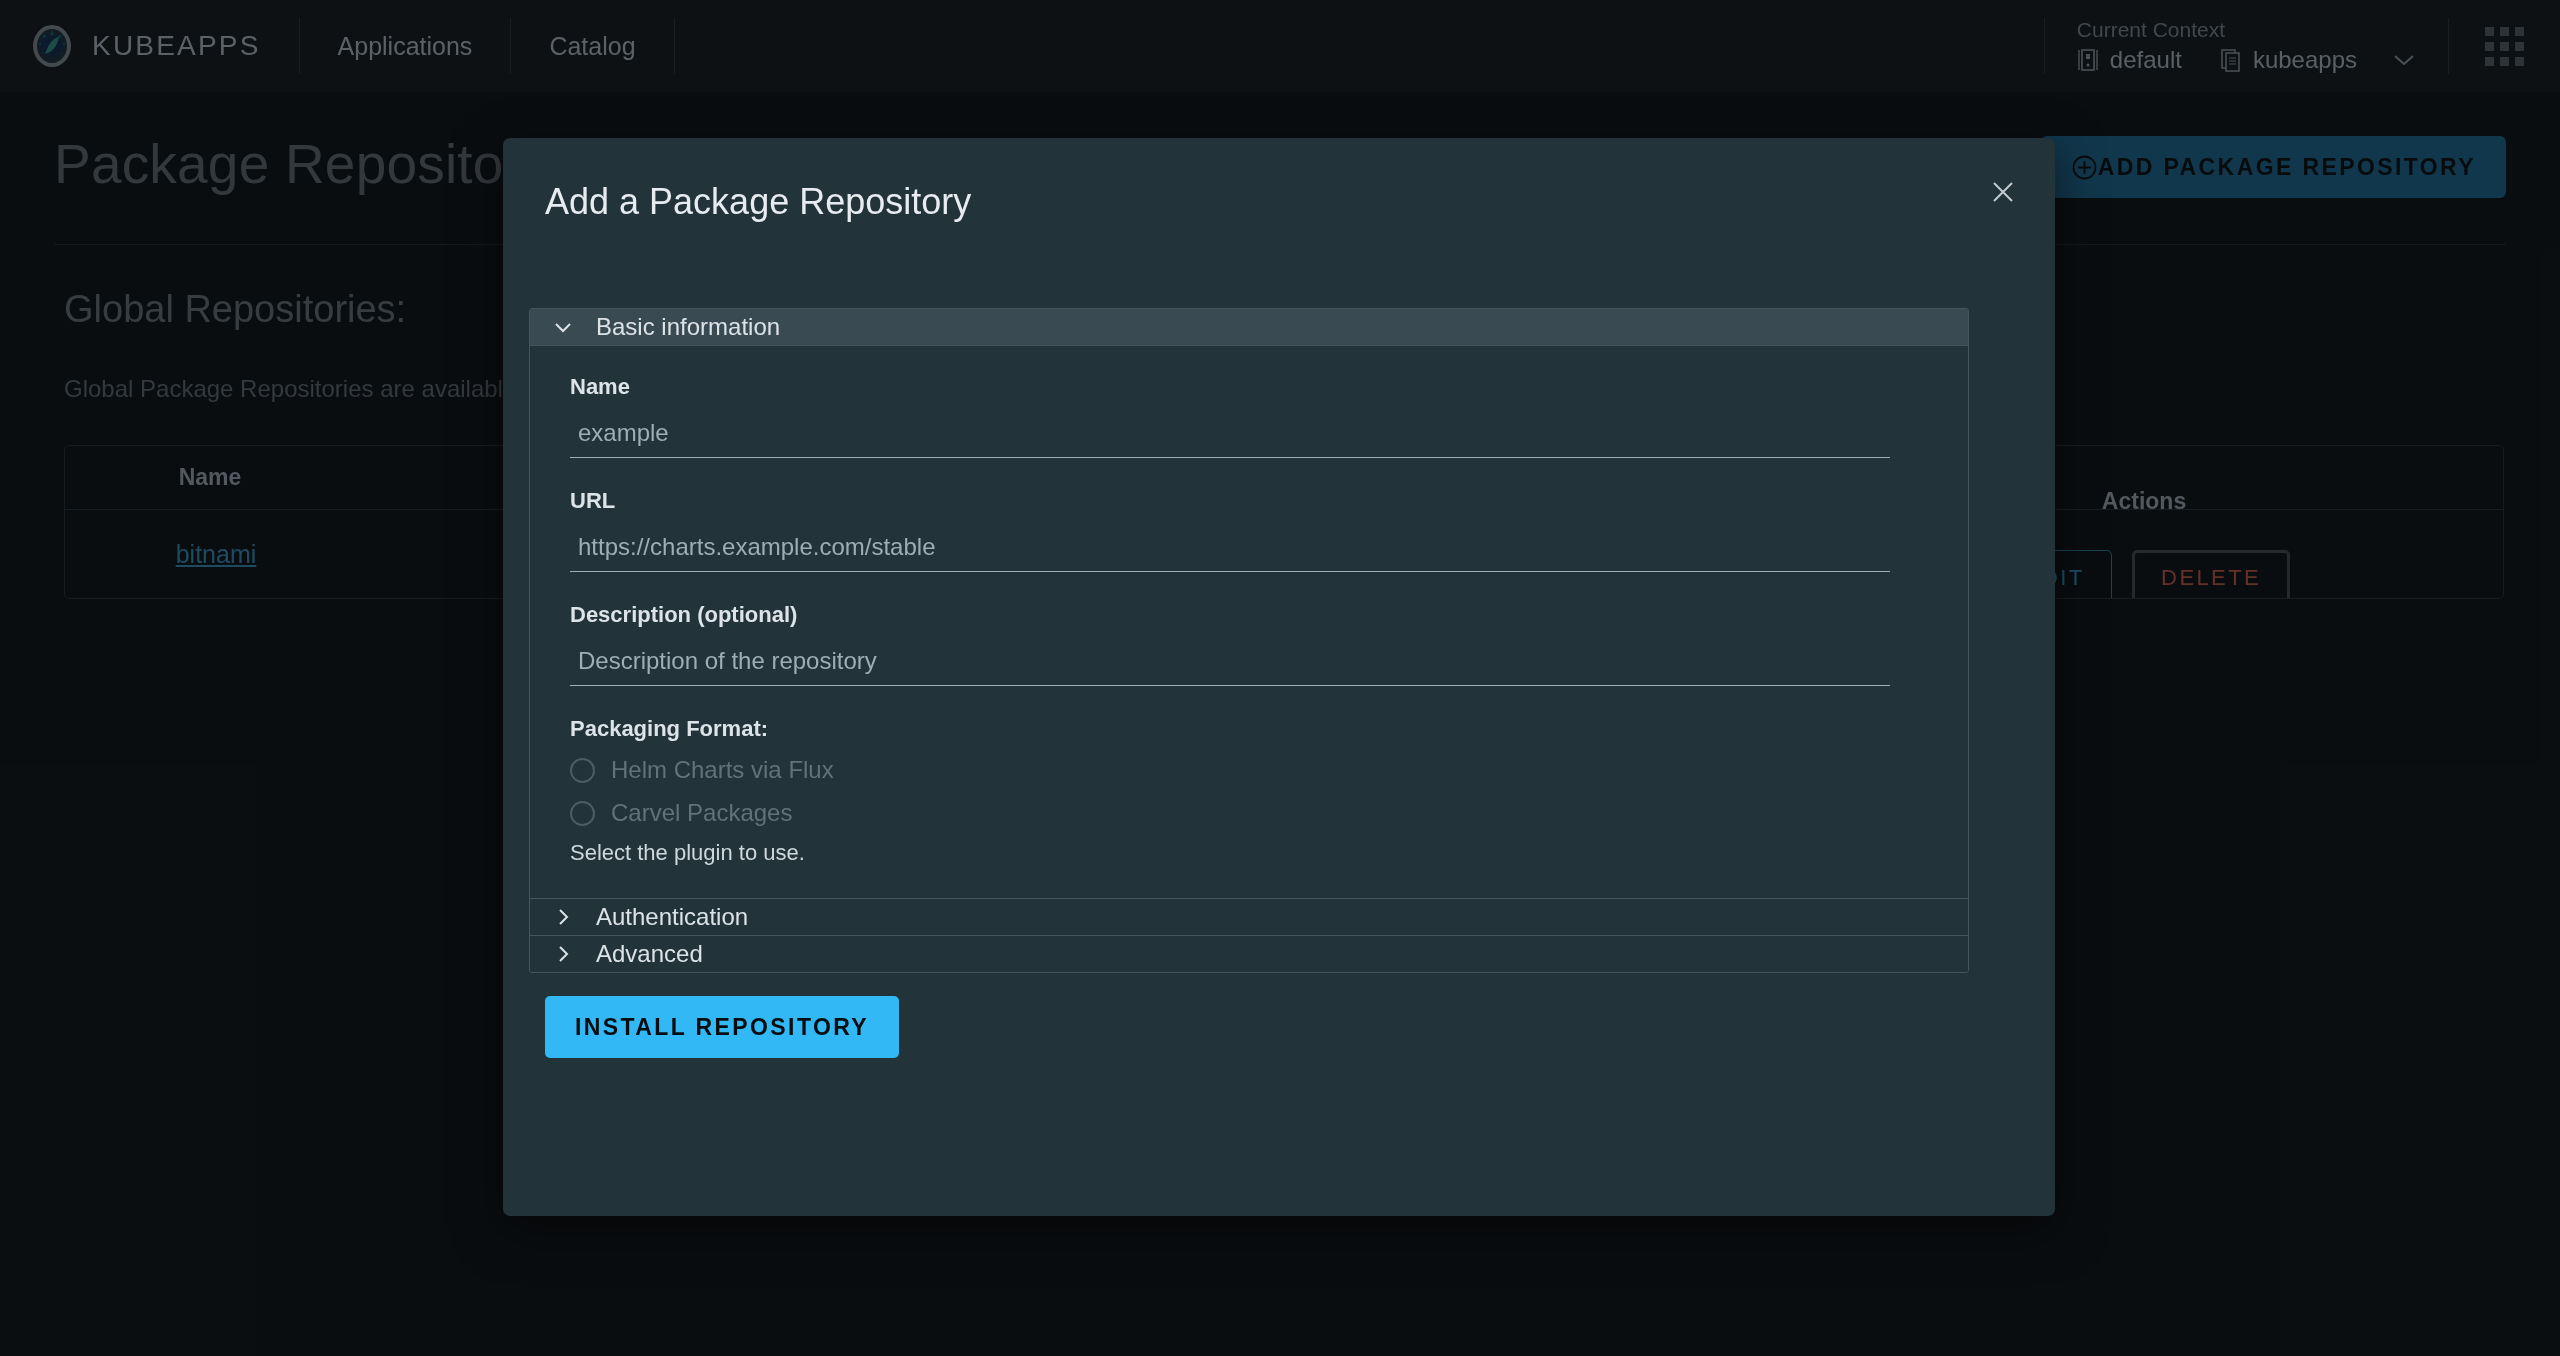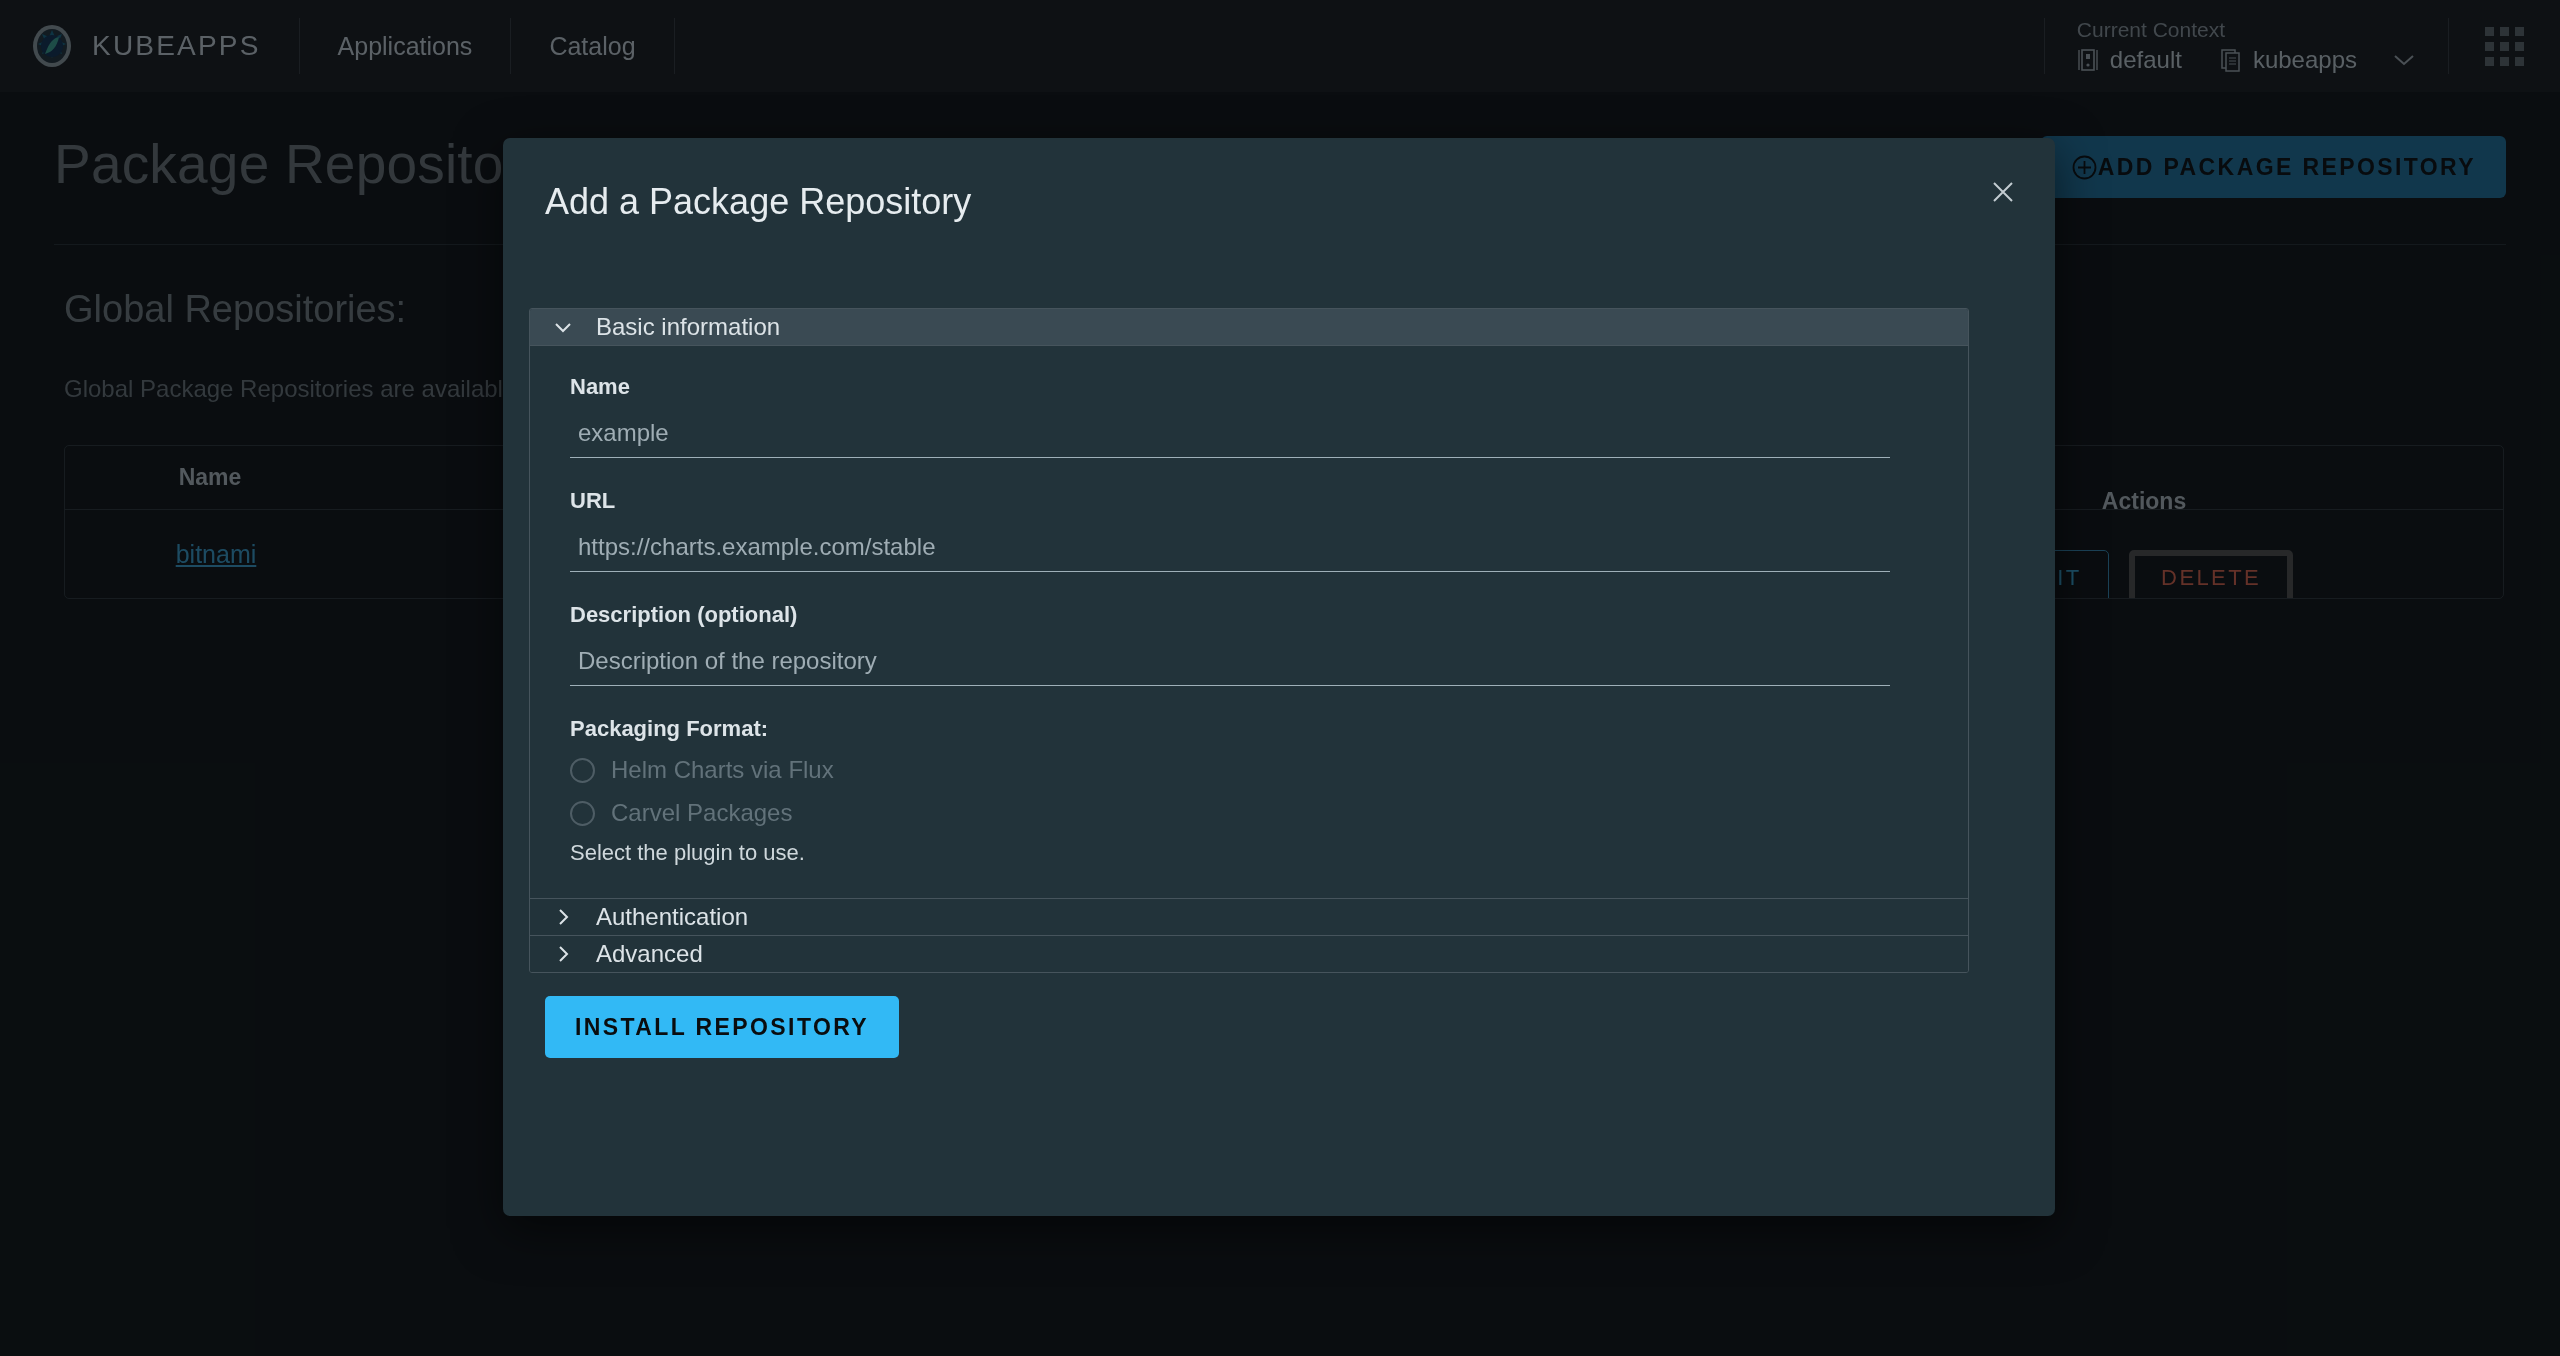--- a/index.html
+++ b/index.html
@@ -100,21 +100,21 @@
     font-size: 25px; color: #2f7da3; text-decoration: underline; cursor: pointer; margin-left: 12px;
   }
   #repo-url-cell { font-size: 25px; color: #6f777d; }
   .act-btn {
     display: inline-flex; align-items: center; justify-content: center;
     height: 56px; padding: 0 26px; border-radius: 5px; background: transparent;
     font-size: 22px; letter-spacing: 2.4px; font-weight: 400; cursor: pointer;
     font-family: "Liberation Sans", sans-serif;
   }
   #edit-btn { border: 1px solid #2b6d8f; color: #2f86ad; margin-right: 16px; }
-  #delete-btn { border: 6px solid #404040; color: #a9503f; }
+  #delete-btn { border: 3px solid #404040; color: #a9503f; }
 
   
   #modal-backdrop {
     position: absolute; inset: 0; background: rgba(5,8,10,0.42);
   }
   #modal {
     position: absolute; left: 503px; top: 138px; width: 1552px; height: 1078px;
     background: #22333a; border-radius: 7px;
     box-shadow: 0 14px 48px rgba(0,0,0,0.55);
     padding-left: 41px;

